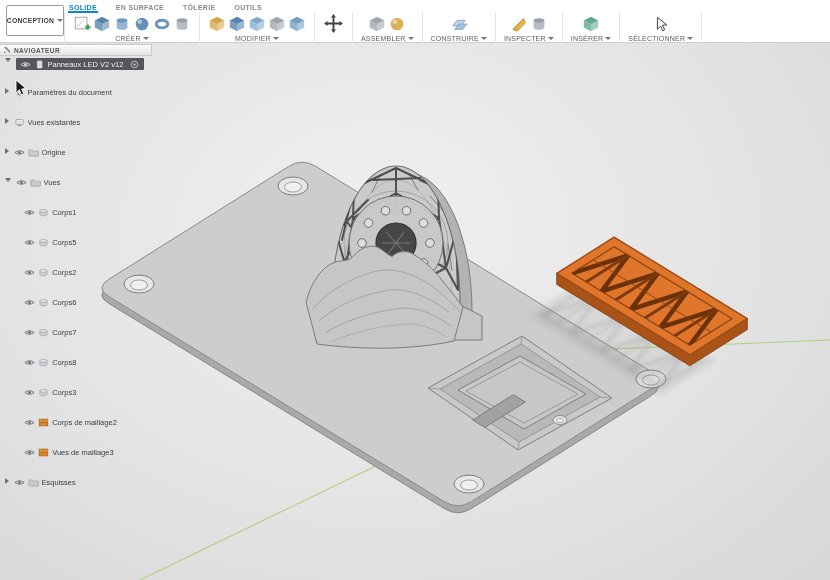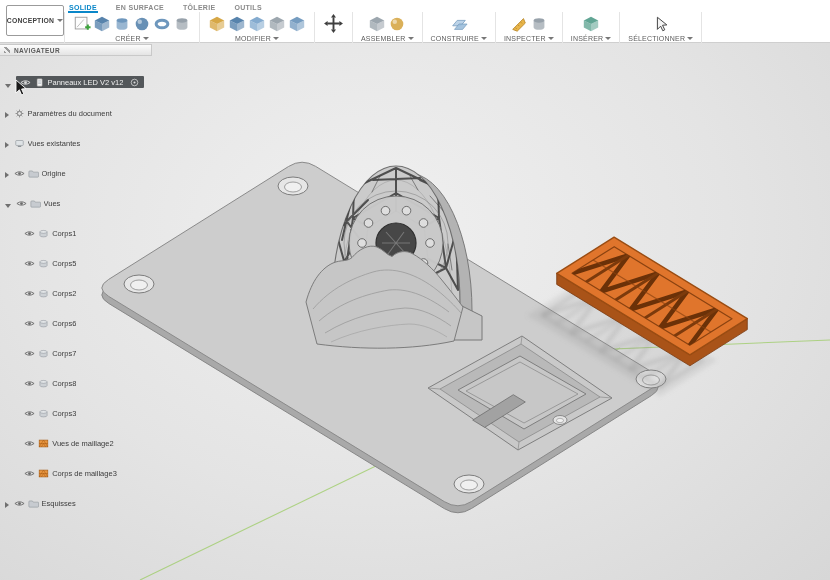--- a/index.html
+++ b/index.html
@@ -35,21 +35,21 @@
   .gold{color:#d4a23c}.teal{color:#58a08e}.dark{color:#454545}
 
   
   .nav{position:absolute;left:0;top:44px;width:152px;z-index:3}
   .navhead{height:12px;background:linear-gradient(#fcfcfc,#e4e4e4);border:1px solid #c9c9c9;border-left:none;
     display:flex;align-items:center;padding:0 4px;gap:4px}
   .navgrip{width:6px;height:6px;background:
     linear-gradient(45deg,#9a9a9a 25%,transparent 25%,transparent 50%,#9a9a9a 50%,#9a9a9a 75%,transparent 75%)}
   .navtitle{font-size:6.5px;font-weight:bold;color:#5a5a5a;letter-spacing:.4px}
   .tree{padding-top:2px}
-  .trow{display:flex;align-items:flex-end;height:30px;gap:3px;padding-left:calc(5px + var(--ind)*12px);
+  .trow{display:flex;align-items:flex-start;height:30px;gap:3px;padding-left:calc(5px + var(--ind)*12px);
     font-size:7.5px;color:#3c3c3c;cursor:pointer;white-space:nowrap}
   .exp{width:6px;height:6px;flex:none;display:inline-block}
   .exp.right{width:0;height:0;border-top:3px solid transparent;border-bottom:3px solid transparent;border-left:4.5px solid #707070;margin-right:1.5px}
   .exp.down{width:0;height:0;border-left:3px solid transparent;border-right:3px solid transparent;border-top:4.5px solid #707070;margin-right:1.5px}
   .tic{width:11px;height:9px;flex:none;color:#6b6b6b}
   .tlabel{overflow:hidden;text-overflow:ellipsis}
   .selbar{display:flex;align-items:center;gap:3px;background:#53575a;color:#f0f0f0;height:12px;
     border-radius:1px;padding:0 4px;flex:1;margin-right:8px;font-weight:normal}
   .selbar .tic{color:#dcdcdc}
   .cursor{position:absolute;left:14px;top:79px;z-index:6;width:14px;height:18px}
@@ -520,30 +520,30 @@
         </svg>
       <span class="tlabel">Corps3</span>
     </div>
     <div class="trow" style="--ind:1.6">
       <svg class="tic">
           <use href="#sym-eye"></use>
         </svg>
       <svg class="tic">
           <use href="#sym-mesh"></use>
         </svg>
-      <span class="tlabel">Vues de maillage2</span>
+      <span class="tlabel">Corps de maillage2</span>
     </div>
     <div class="trow" style="--ind:1.6">
       <svg class="tic">
           <use href="#sym-eye"></use>
         </svg>
       <svg class="tic">
           <use href="#sym-mesh"></use>
         </svg>
-      <span class="tlabel">Corps de maillage3</span>
+      <span class="tlabel">Vues de maillage3</span>
     </div>
 
     <div class="trow" style="--ind:0">
       <span class="exp right"></span>
       <svg class="tic">
           <use href="#sym-eye"></use>
         </svg>
       <svg class="tic">
           <use href="#sym-folder"></use>
         </svg>

